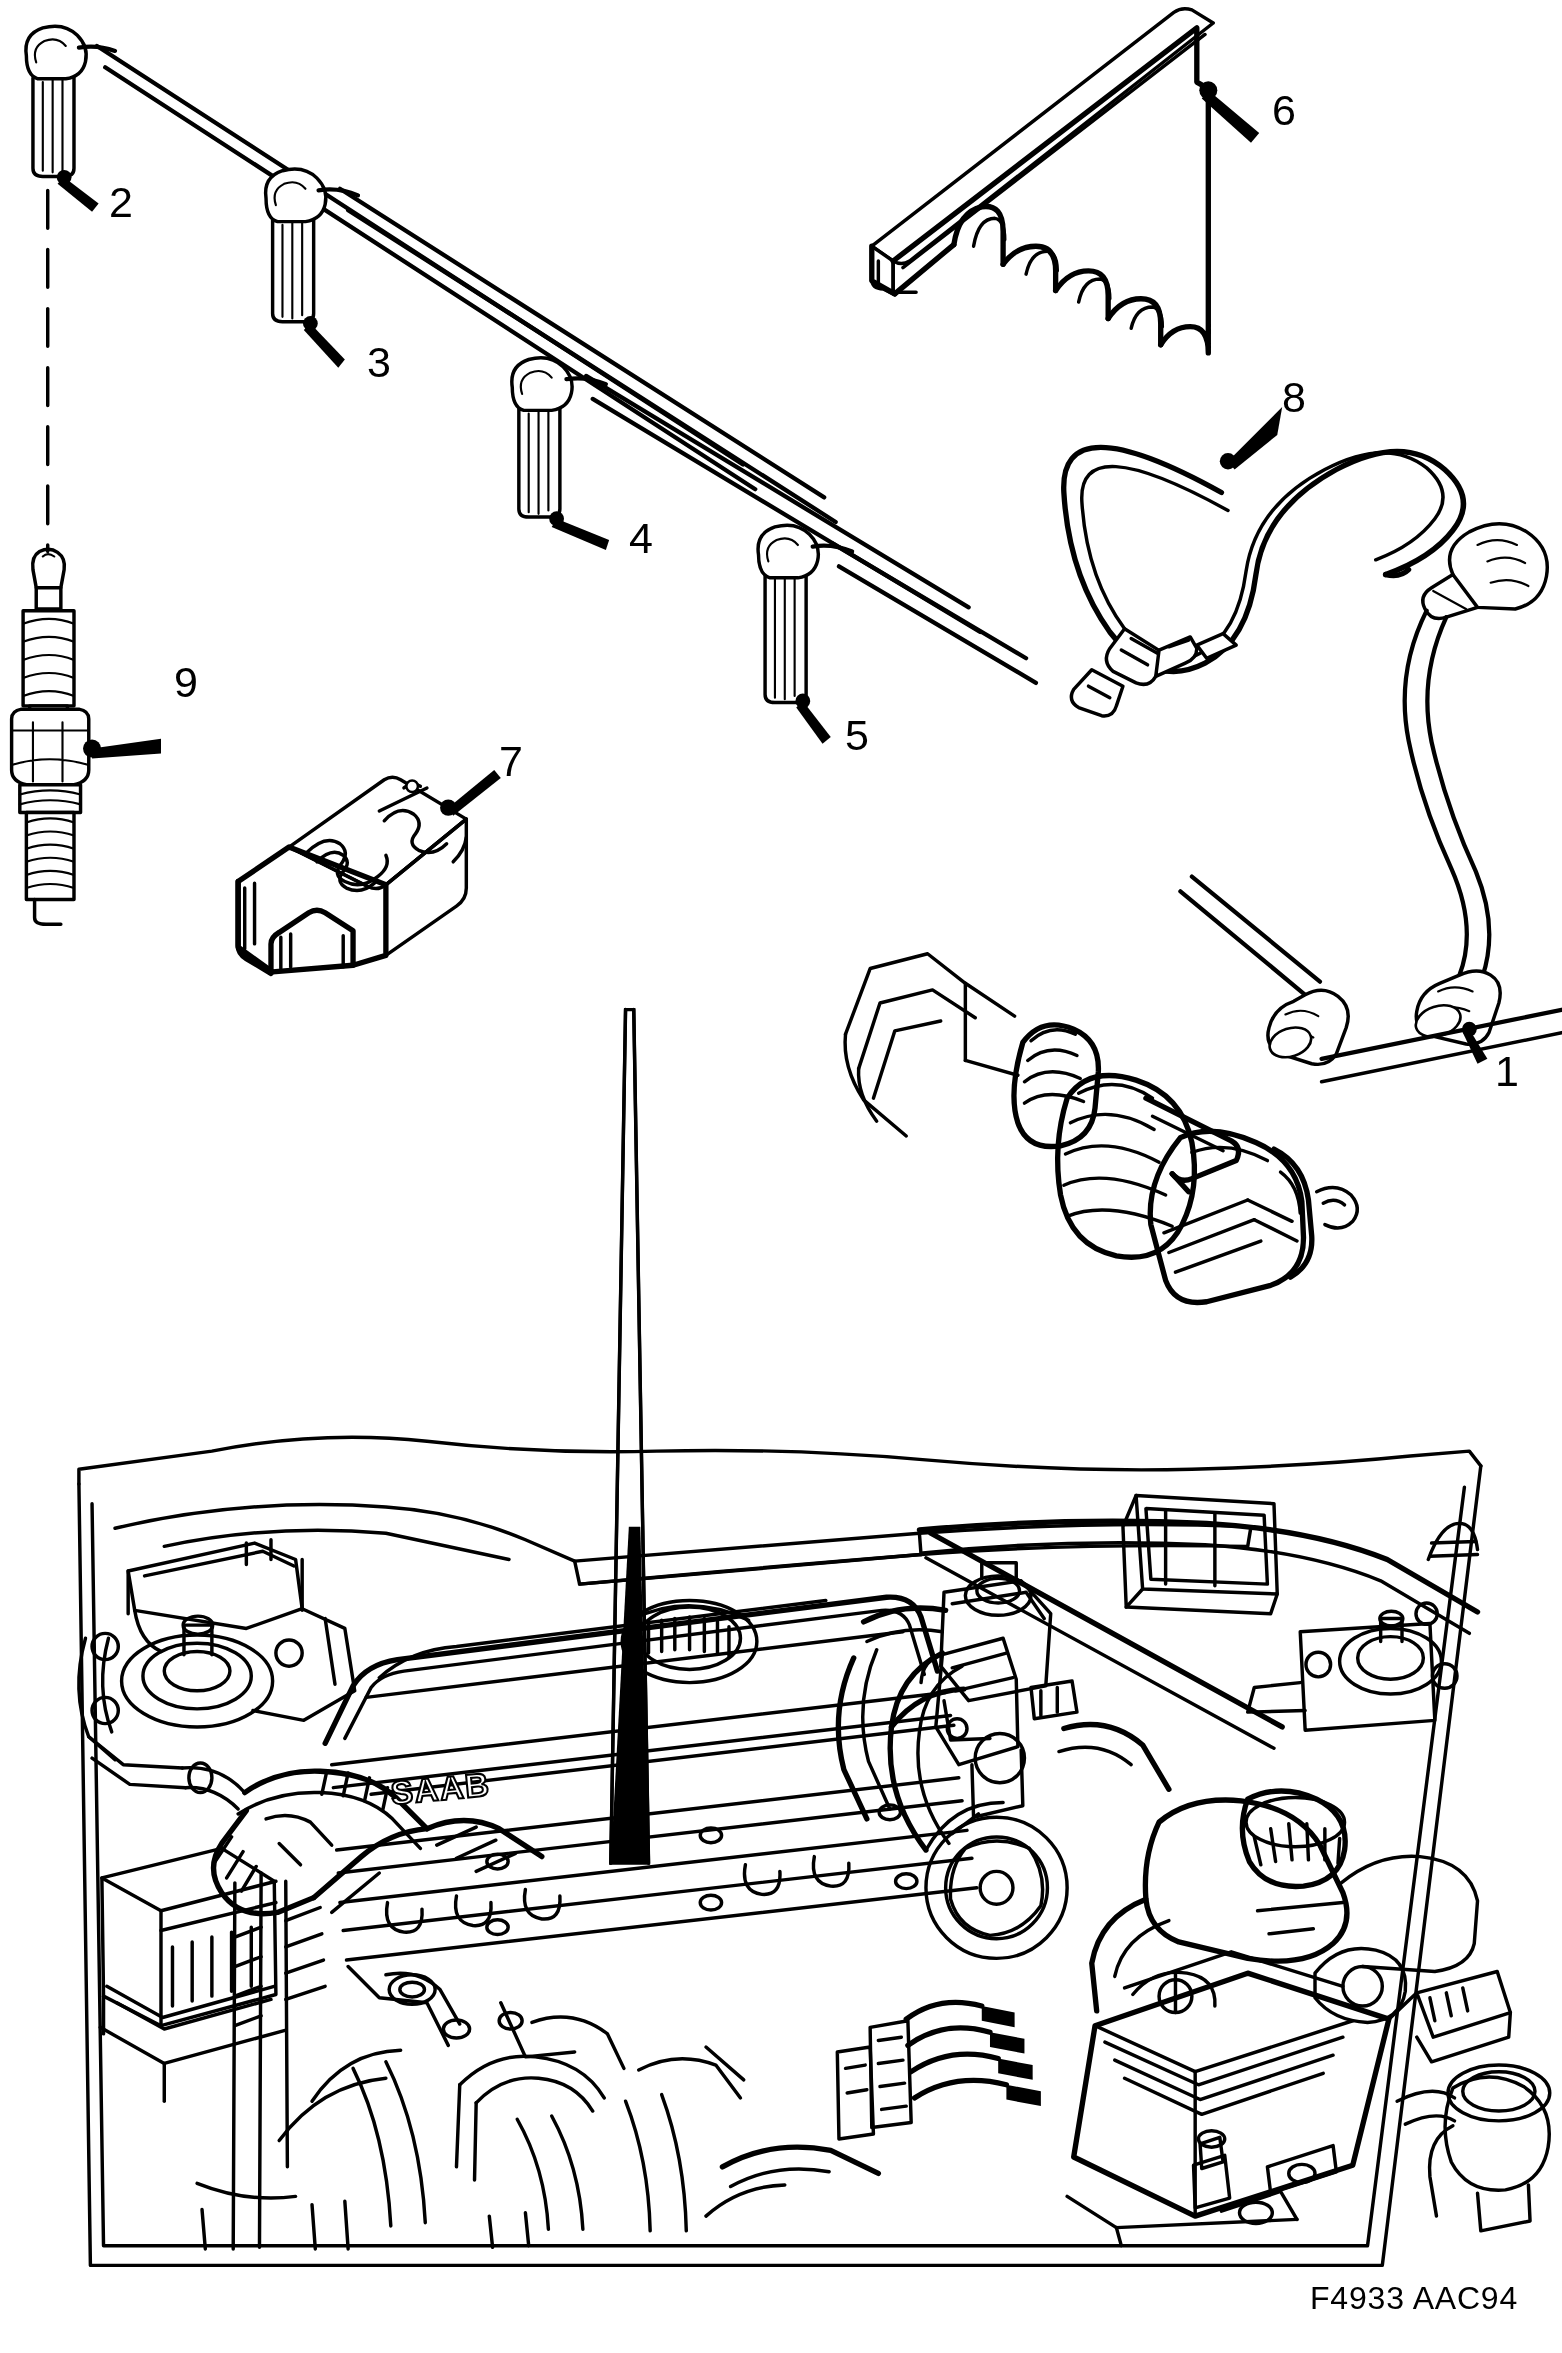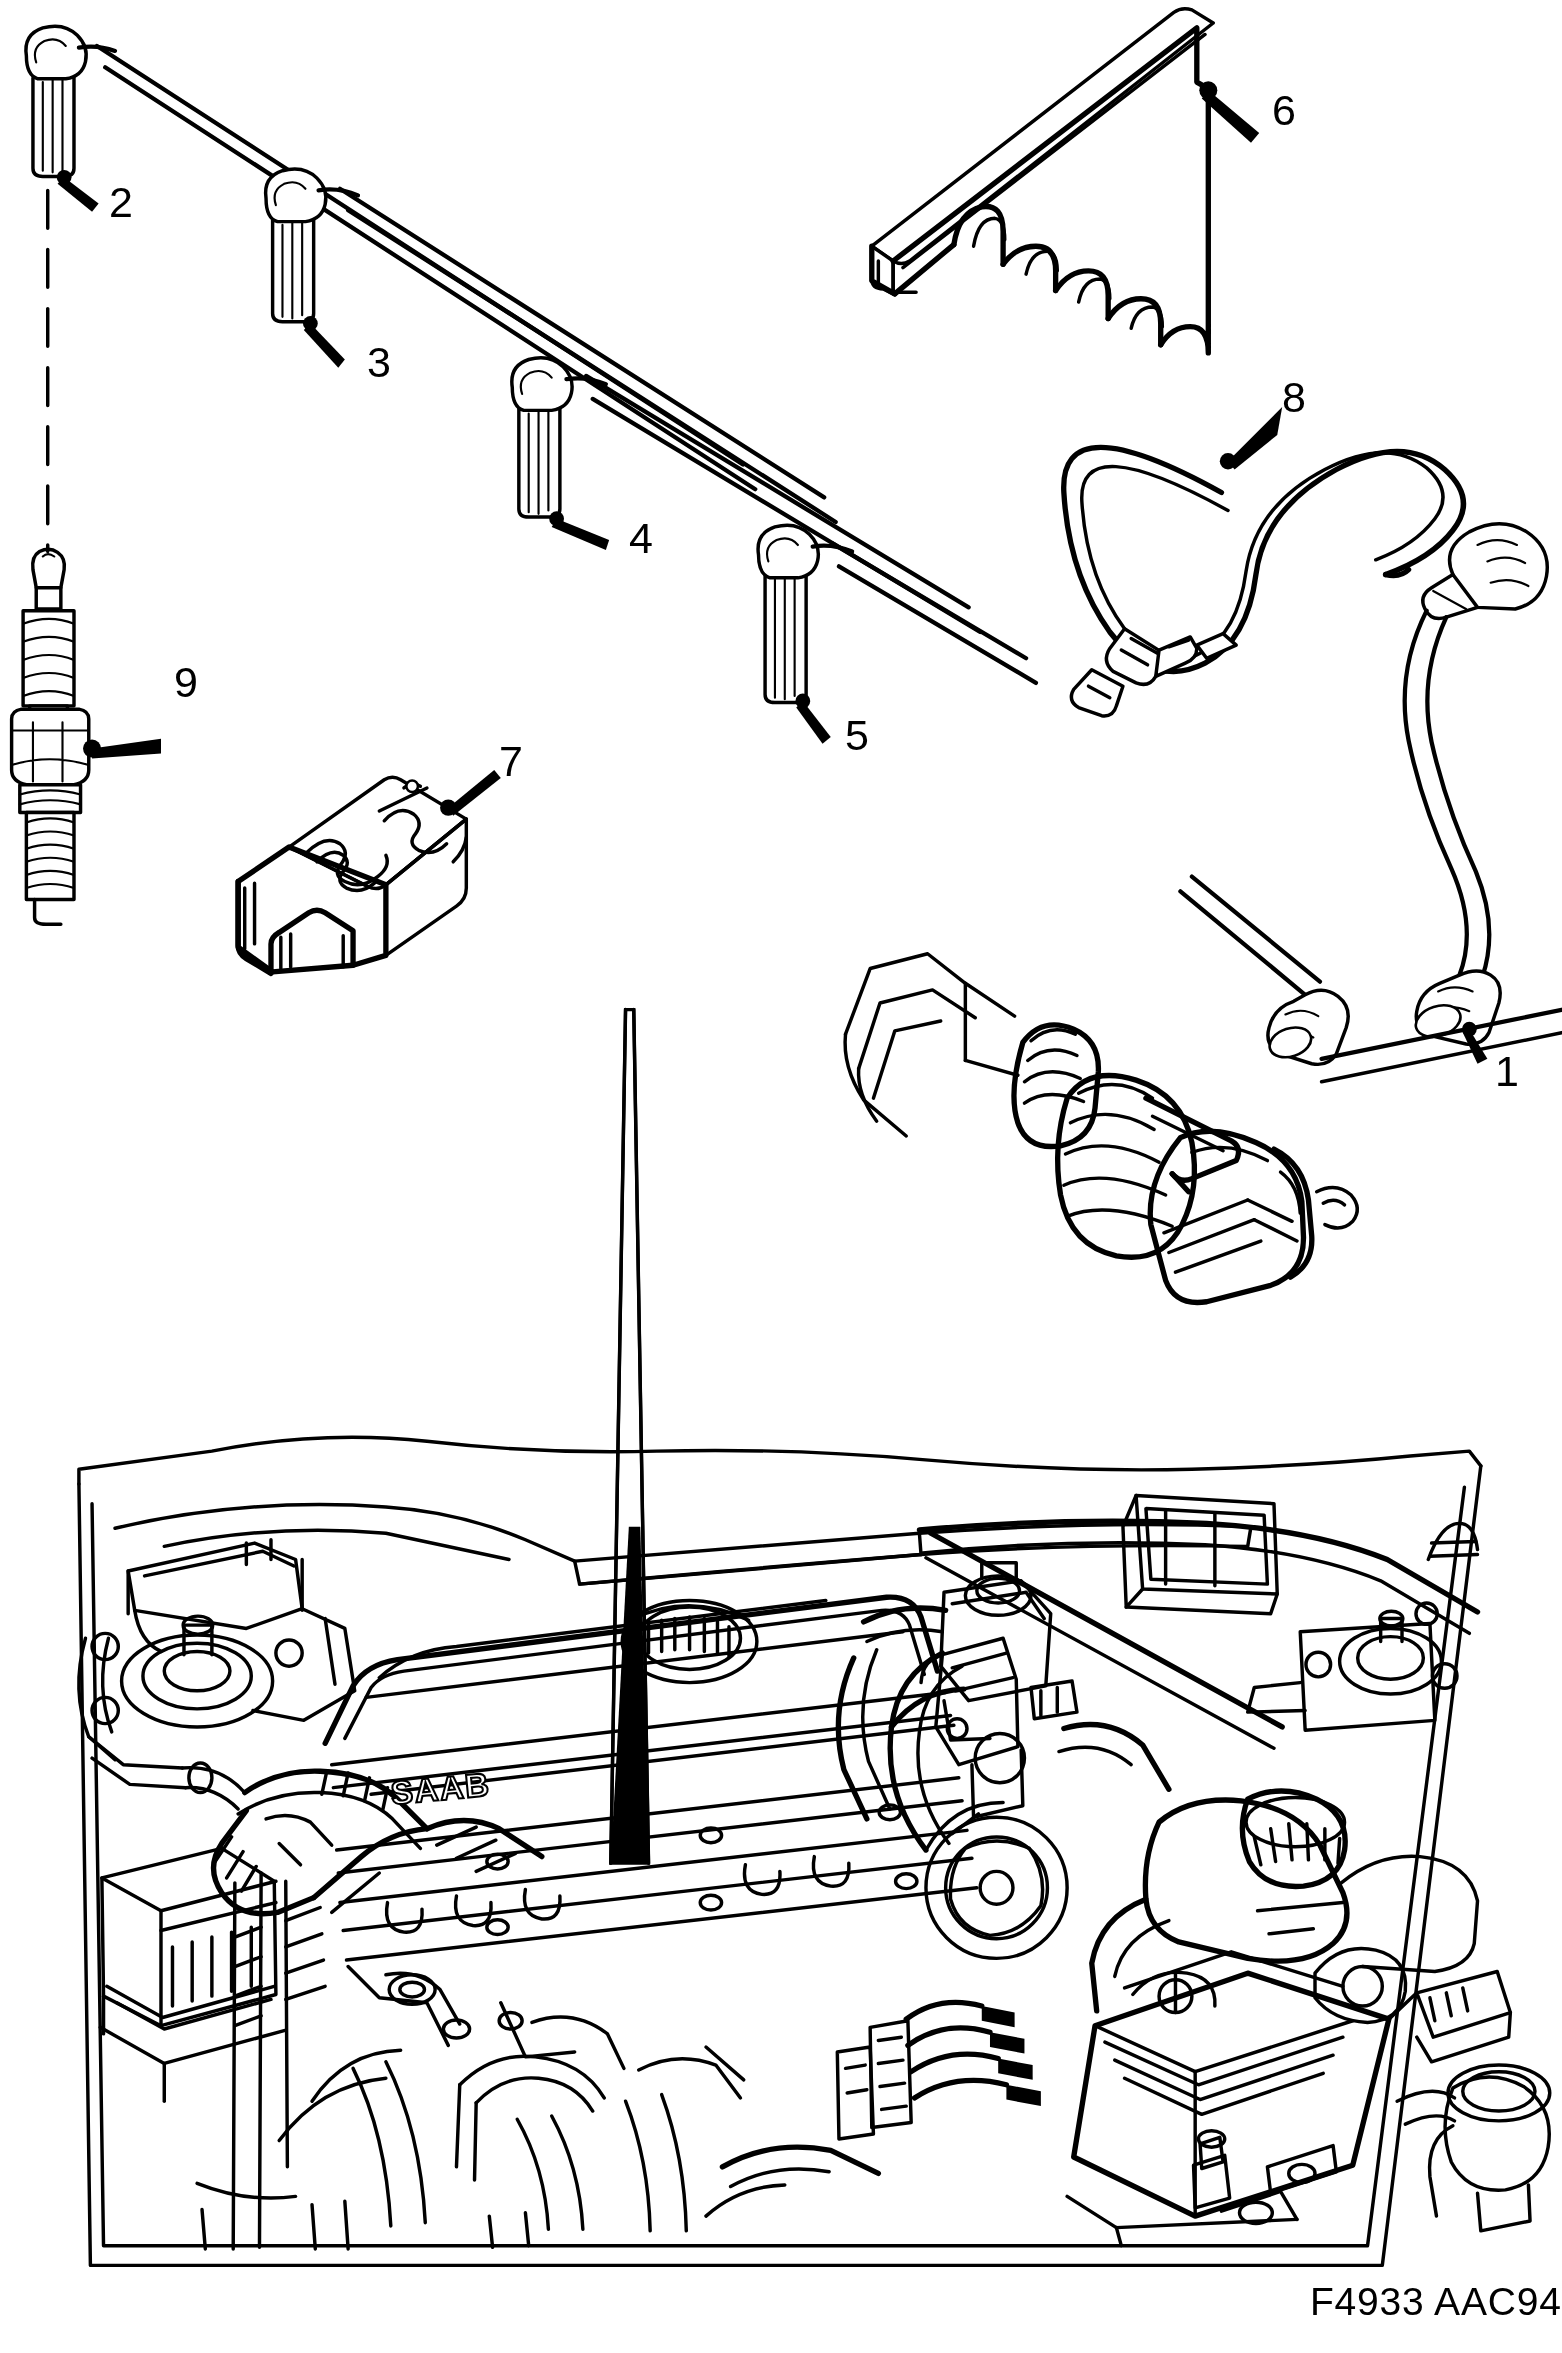--- a/index.html
+++ b/index.html
@@ -4,21 +4,21 @@
 <style>
   html,body{margin:0;padding:0;background:#fff;}
   body{width:1563px;height:2354px;position:relative;overflow:hidden;
        font-family:"Liberation Sans", sans-serif;color:#000;}
   #stage{position:absolute;inset:0;width:1563px;height:2354px;}
   svg.layer{position:absolute;left:0;top:0;width:1563px;height:2354px;}
   .callout{position:absolute;font-family:"Liberation Sans", sans-serif;
            font-size:43px;font-weight:400;color:#000;line-height:1;
            letter-spacing:0px;}
   .caption{position:absolute;font-family:"Liberation Sans", sans-serif;
-           font-size:39px;color:#000;letter-spacing:0.8px;}
+           font-size:32px;color:#000;letter-spacing:0.8px;}
   .badge{position:absolute;font-family:"Liberation Sans", sans-serif;
          font-weight:700;font-size:21.3px;letter-spacing:1.6px;color:#000;}
 </style>
 </head>
 <body>
 
 <div id="stage">
 
   <svg class="layer" viewBox="0 0 1904 2868">
     <defs>

